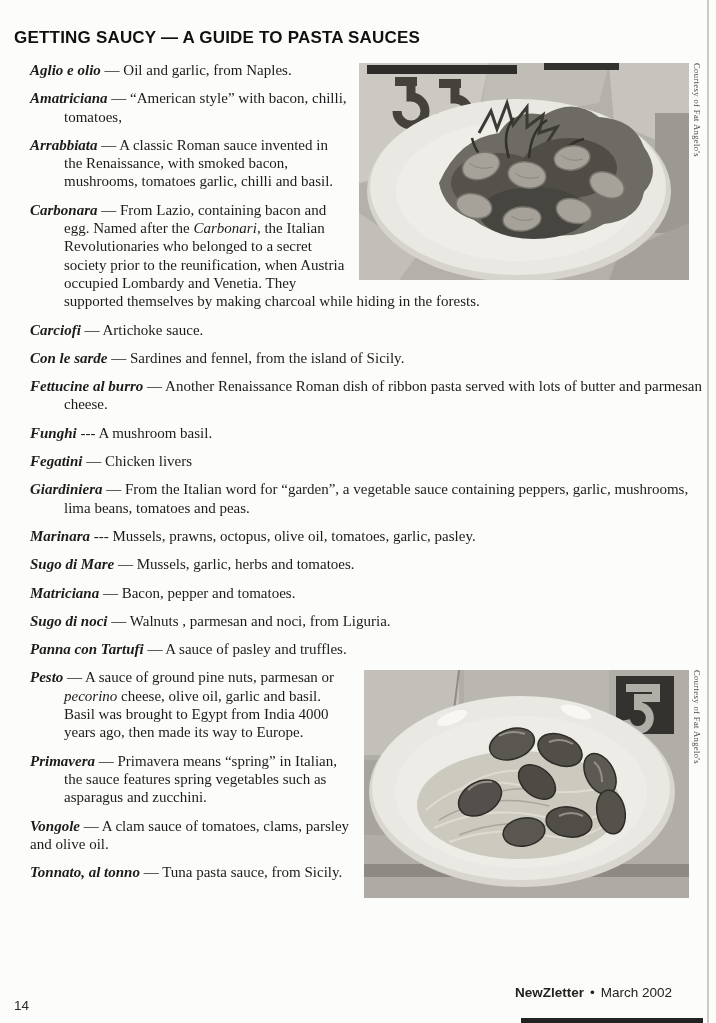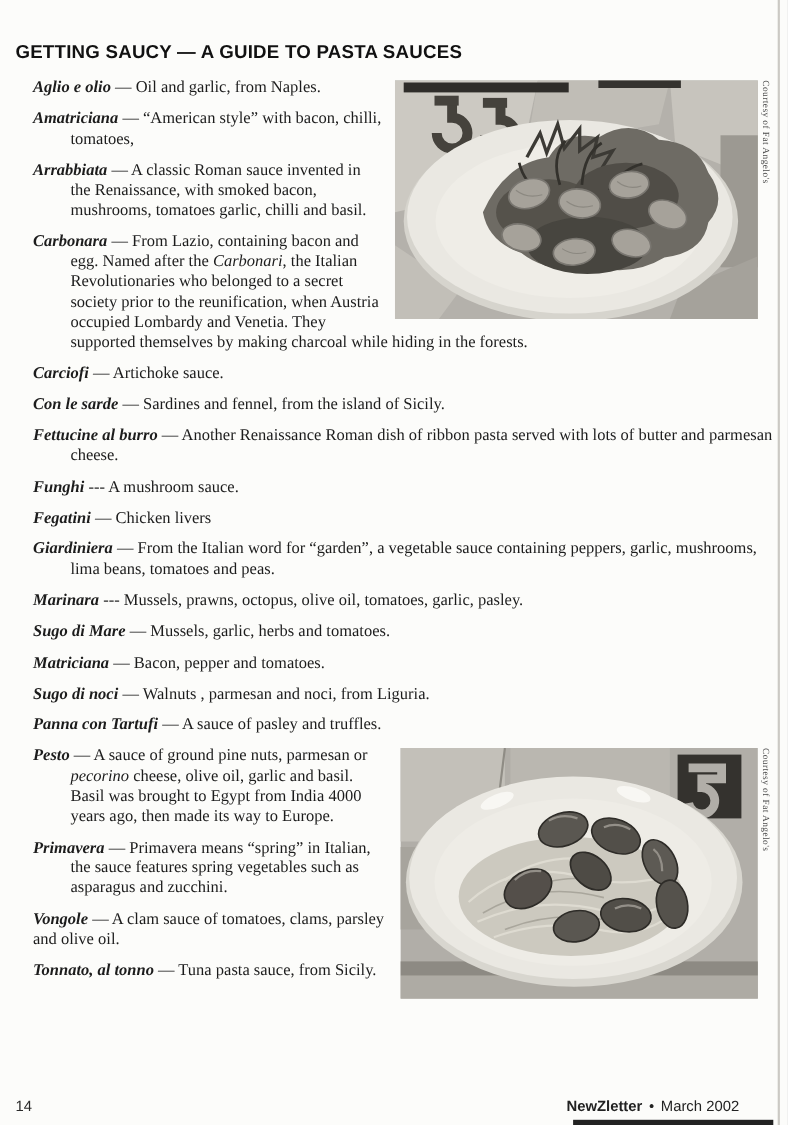--- a/index.html
+++ b/index.html
@@ -15,21 +15,21 @@
   .content {
     position:absolute;
     left:14px; right:14px; top:24px;
   }
   .title {
     font-family:"Liberation Sans", sans-serif;
     font-weight:bold;
     font-size:17px;
     letter-spacing:0.2px;
     color:#111;
-    margin:14px 0 13px 0;
+    margin:4px 0 13px 0;
   }
   .flow { font-size:15px; line-height:1.22; }
   .entry {
     margin:0 0 10px 16px;
     padding-left:34px;
     text-indent:-34px;
   }
   .entry.flush { padding-left:0; text-indent:0; }
   .entry-name { font-weight:bold; font-style:italic; }
   .it { font-style:italic; }
@@ -48,21 +48,21 @@
     letter-spacing:0.4px;
     color:#4a4a4a;
     white-space:nowrap;
   }
   .page-number {
     position:absolute; left:14px; bottom:10px;
     font-family:"Liberation Sans", sans-serif;
     font-size:13.5px; color:#2a2a2a;text-align:center;
   }
   .footer-right {
-    position:absolute; right:44px; bottom:10px;
+    position:absolute; right:44px; bottom:23px;
     font-family:"Liberation Sans", sans-serif;
     font-size:13.5px; color:#222;
     display:flex; gap:6px; align-items:baseline;
   }
   .footer-right .brand { font-weight:bold; }
   .bottom-bar {
     position:absolute; left:521px; bottom:0;
     width:182px; height:5px; background:#222;
   }
   .page-edge {
@@ -125,21 +125,21 @@
       </figure>
 
       <div id="entries-part1">
           <p class="entry"><span class="entry-name">Aglio e olio</span> — <span>Oil and garlic, from Naples.</span></p>
           <p class="entry"><span class="entry-name">Amatriciana</span> — <span>“American style” with bacon, chilli, tomatoes,</span></p>
           <p class="entry"><span class="entry-name">Arrabbiata</span> — <span>A classic Roman sauce invented in the Renaissance, with smoked bacon, mushrooms, tomatoes garlic, chilli and basil.</span></p>
           <p class="entry"><span class="entry-name">Carbonara</span> — <span>From Lazio, containing bacon and egg. Named after the </span><span class="it">Carbonari</span><span>, the Italian Revolutionaries who belonged to a secret society prior to the reunification, when Austria occupied Lombardy and Venetia. They supported themselves by making charcoal while hiding in the forests.</span></p>
           <p class="entry"><span class="entry-name">Carciofi</span> — <span>Artichoke sauce.</span></p>
           <p class="entry"><span class="entry-name">Con le sarde</span> — <span>Sardines and fennel, from the island of Sicily.</span></p>
           <p class="entry"><span class="entry-name">Fettucine al burro</span> — <span>Another Renaissance Roman dish of ribbon pasta served with lots of butter and parmesan cheese.</span></p>
-          <p class="entry"><span class="entry-name">Funghi</span> --- <span>A mushroom sauce.</span></p>
+          <p class="entry"><span class="entry-name">Funghi</span> --- <span>A mushroom basil.</span></p>
           <p class="entry"><span class="entry-name">Fegatini</span> — <span>Chicken livers</span></p>
           <p class="entry"><span class="entry-name">Giardiniera</span> — <span>From the Italian word for “garden”, a vegetable sauce containing peppers, garlic, mushrooms, lima beans, tomatoes and peas.</span></p>
           <p class="entry"><span class="entry-name">Marinara</span> --- <span>Mussels, prawns, octopus, olive oil, tomatoes, garlic, pasley.</span></p>
           <p class="entry"><span class="entry-name">Sugo di Mare</span> — <span>Mussels, garlic, herbs and tomatoes.</span></p>
           <p class="entry"><span class="entry-name">Matriciana</span> — <span>Bacon, pepper and tomatoes.</span></p>
           <p class="entry"><span class="entry-name">Sugo di noci</span> — <span>Walnuts , parmesan and noci, from Liguria.</span></p>
           <p class="entry"><span class="entry-name">Panna con Tartufi</span> — <span>A sauce of pasley and truffles.</span></p>
         </div>
 
       <figure class="photo photo-bottom">

